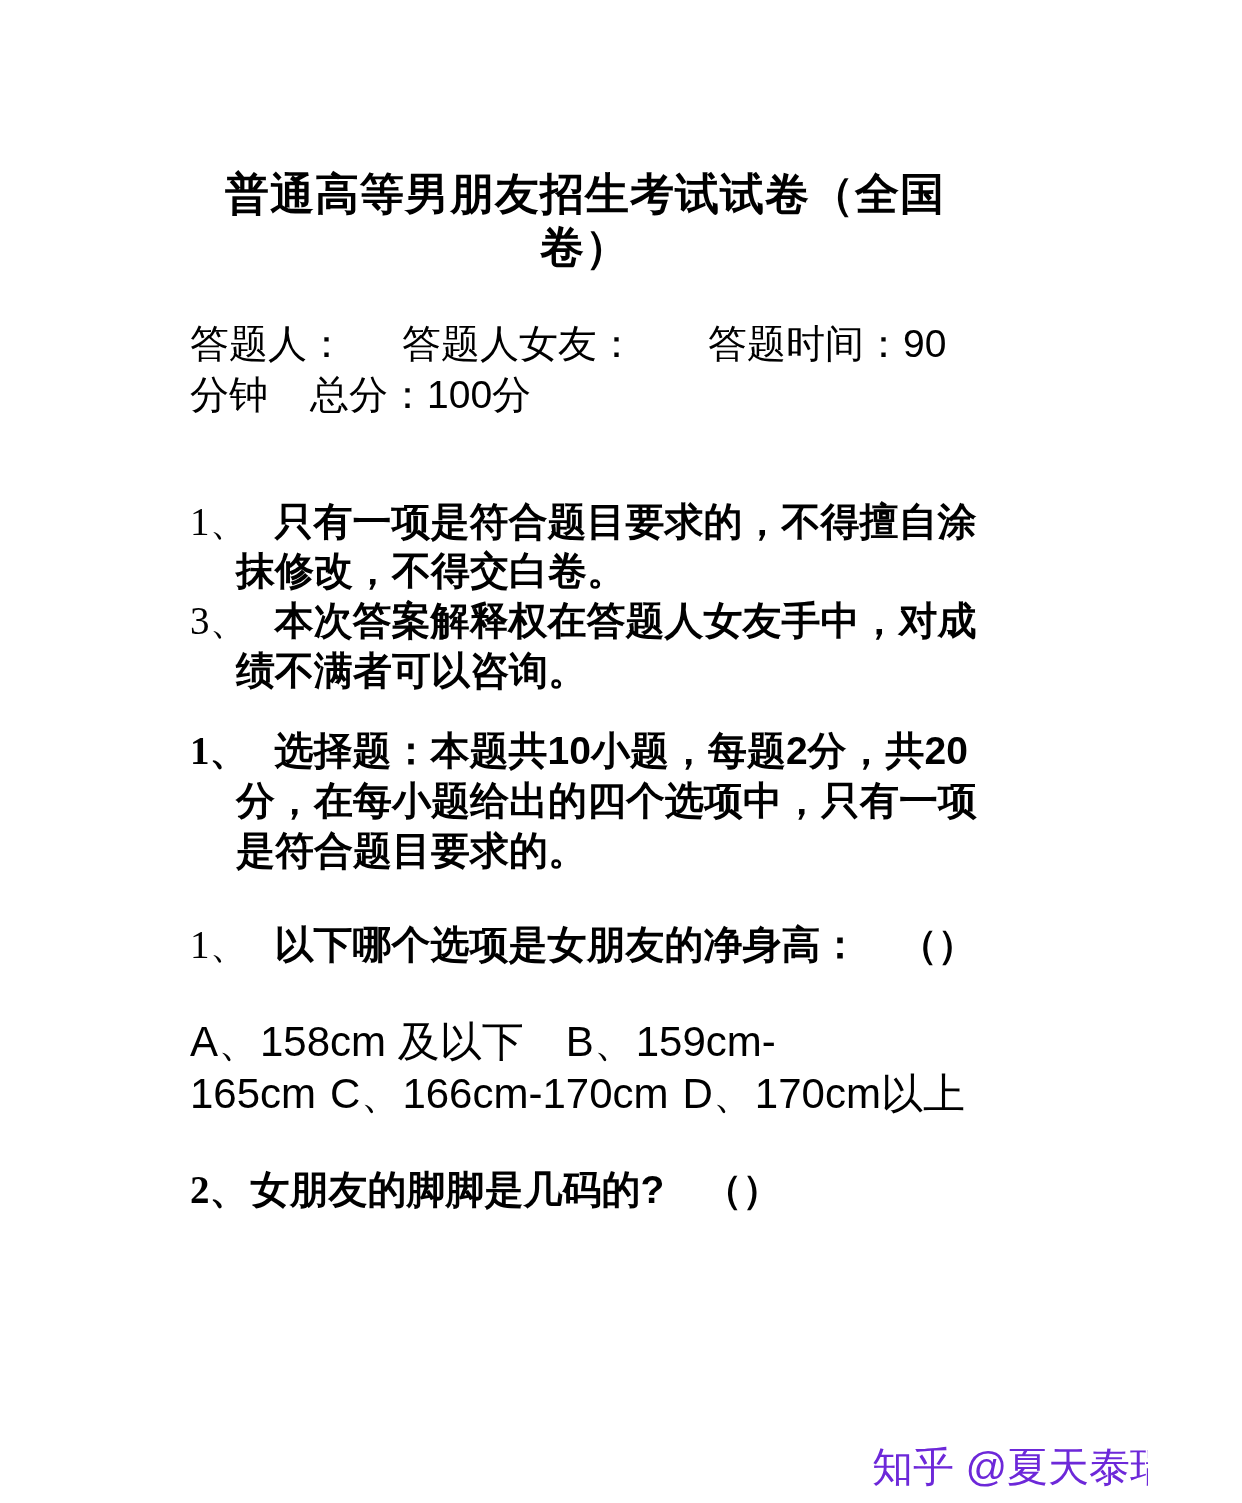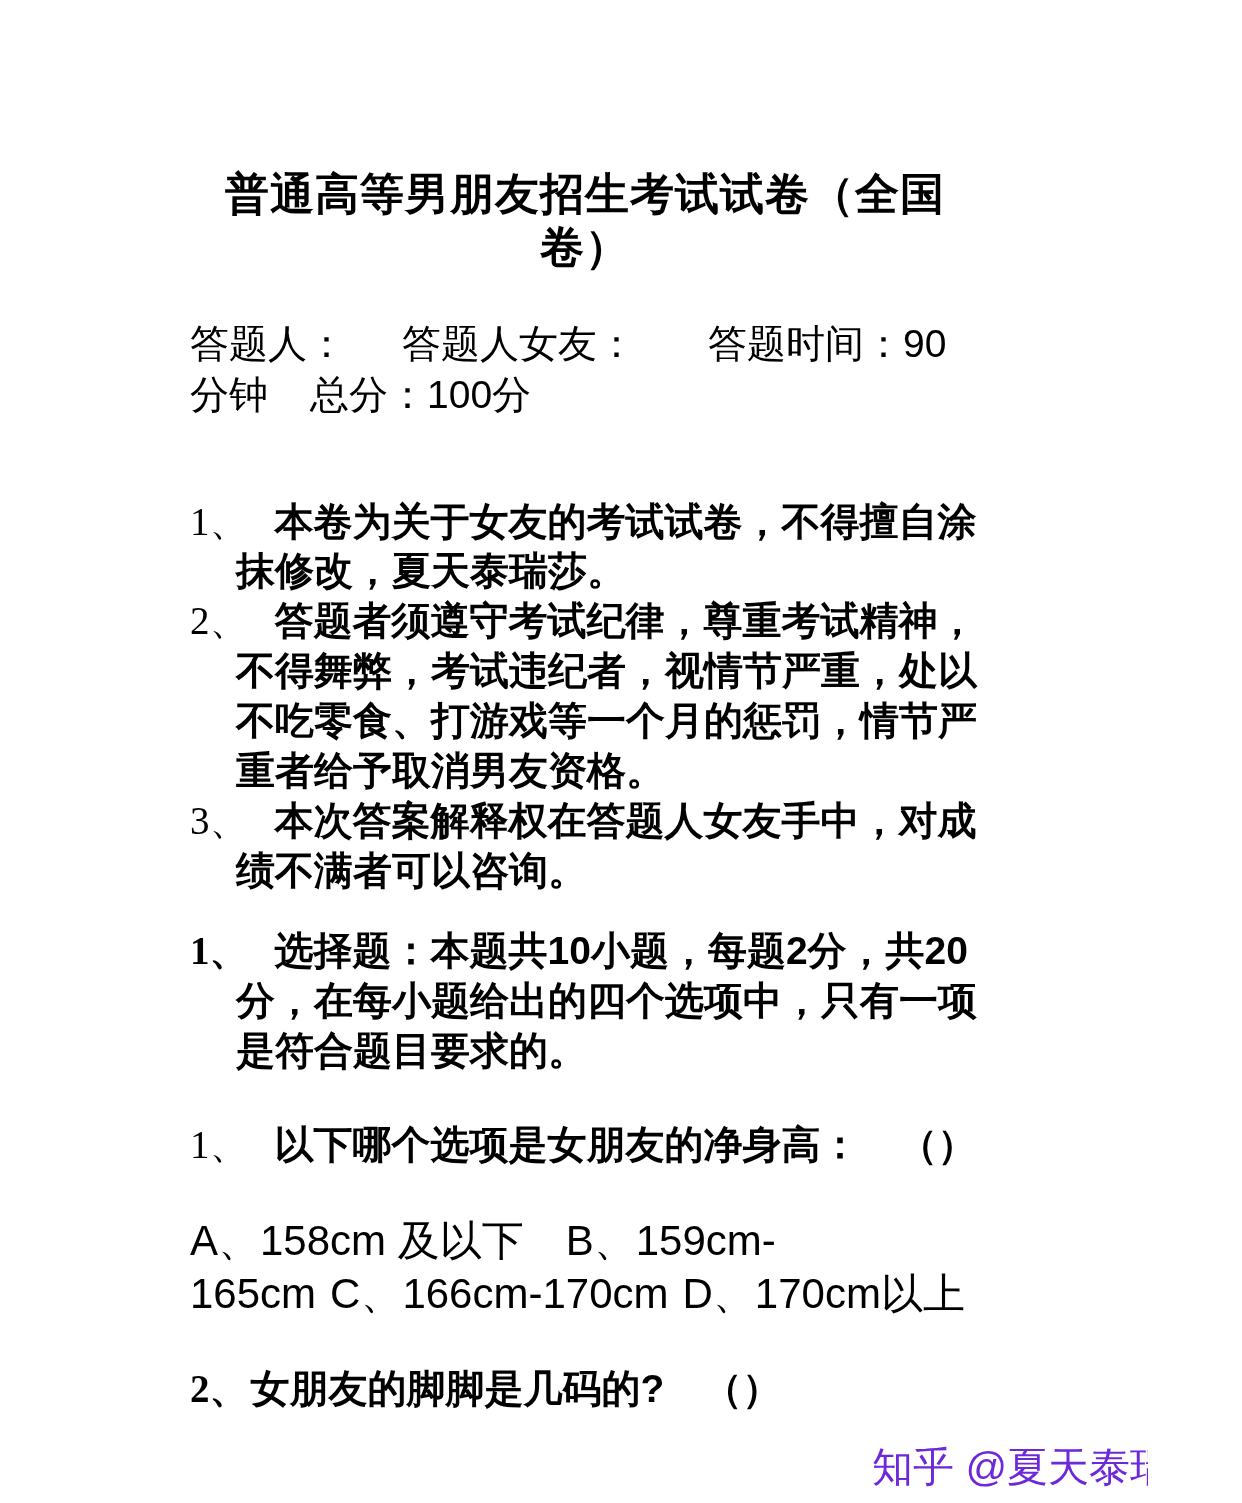--- a/index.html
+++ b/index.html
@@ -81,23 +81,22 @@
 
 <div class="page">
   <div class="content">
 
     <h1 class="doc-title">普通高等男朋友招生考试试卷（全国卷）</h1>
 
     <p class="exam-header"><span class="fld0">答题人：</span><span class="fld1">答题人女友：</span><span class="fld2"><span>答题时间：</span><span>90分钟</span></span><span><span>总分：</span><span>100分</span></span></p>
 
     <div class="notice">
 
-      <p class="hang"><span class="num">1、</span><span>本卷为关于女友的考试试卷，不得擅自涂抹修改，夏天泰瑞莎。</span></p>
+      <p class="hang"><span class="num">1、</span><span>只有一项是符合题目要求的，不得擅自涂抹修改，不得交白卷。</span></p>
 
-      <p class="hang"><span class="num">2、</span><span>答题者须遵守考试纪律，尊重考试精神，不得舞弊，考试违纪者，视情节严重，处以不吃零食、打游戏等一个月的惩罚，情节严重者给予取消男友资格。</span></p>
 
       <p class="hang"><span class="num">3、</span><span>本次答案解释权在答题人女友手中，对成绩不满者可以咨询。</span></p>
 
     </div>
 
     <p class="hang section-intro"><span class="num boldnum">1、</span><span>选择题：本题共10小题，每题2分，共20分，在每小题给出的四个选项中，只有一项是符合题目要求的。</span></p>
 
     <p class="hang question-line"><span class="num">1、</span><span>以下哪个选项是女朋友的净身高：　（）</span></p>
 
     <p class="options-line q1"><span class="op-gap-big">A、158cm 及以下</span><span class="op-gap-small">B、159cm-165cm</span><span class="op-gap-small">C、166cm-170cm</span><span>D、170cm以上</span></p>

